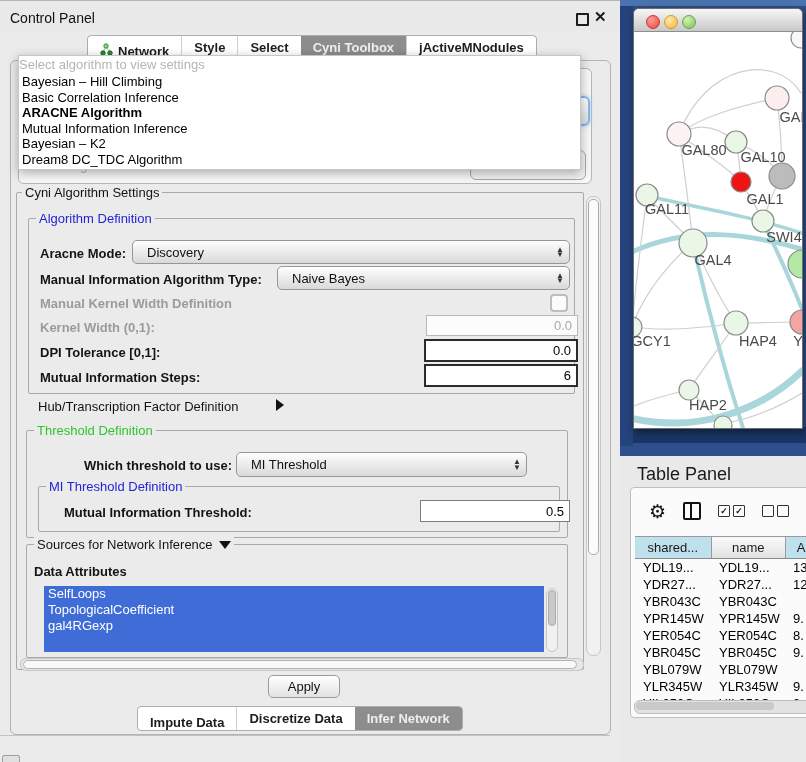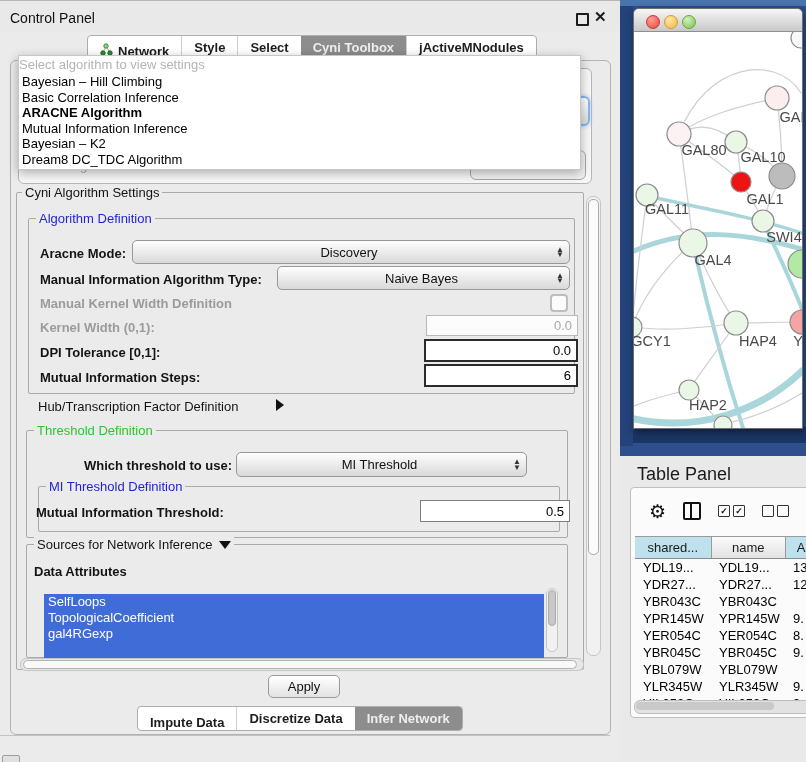--- a/index.html
+++ b/index.html
@@ -33,31 +33,31 @@
   .dd-bold{font-weight:bold;}
   
   .gbox{border:1px solid #a9a9a9;border-radius:2px;}
   .glabel{background:#ebebeb;padding:0 3px;font-size:13px;white-space:nowrap;z-index:5;}
   .blue{color:#2323d6;} .green{color:#2fc42f;}
   .lbl{font-size:13px;font-weight:bold;color:#141414;white-space:nowrap;}
   .lbl-plain{font-size:13px;color:#141414;white-space:nowrap;}
   .lbl-gray{font-size:13px;font-weight:bold;color:#9b9b9b;white-space:nowrap;}
   .combo{border:1px solid #979797;border-radius:5px;background:linear-gradient(#fefefe,#d9d9d9);
          display:flex;align-items:center;font-size:13px;color:#111;}
-  .combo-text{flex:1;padding-left:14px;white-space:nowrap;overflow:hidden;text-align:center;}
+  .combo-text{flex:1;padding-left:14px;white-space:nowrap;overflow:hidden;}
   .combo-arrows{width:18px;display:flex;flex-direction:column;align-items:center;line-height:5.5px;font-size:8px;color:#333;}
   .field{background:#fff;font-size:13px;color:#000;display:flex;align-items:center;justify-content:flex-end;padding:0 5px;}
   .f-strong{border:2px solid #2b2b2b;}
   .f-thin{border:1px solid #7e7e7e;}
   .f-dis{border:1px solid #b9b9b9;color:#a9a9a9;background:#fcfcfc;}
   .checkbox{width:14px;height:14px;border:2px solid #bdbdbd;border-radius:4px;background:#fbfbfb;}
   .tri-right{width:0;height:0;border-left:8px solid #111;border-top:6px solid transparent;border-bottom:6px solid transparent;display:inline-block;}
   .tri-down{width:0;height:0;border-top:8px solid #111;border-left:6px solid transparent;border-right:6px solid transparent;display:inline-block;margin-left:6px;}
   .attr-item{height:16px;background:#3f6cd6;color:#fff;font-size:13px;line-height:16px;padding-left:4px;}
-  .attr-list{background:#3f6cd6;overflow:hidden;margin-top:8px;}
+  .attr-list{background:#3f6cd6;overflow:hidden;}
   .vscroll{background:#f1f1f1;border:1px solid #c6c6c6;border-radius:7px;}
   .vthumb{background:#fbfbfb;border:1px solid #ababab;border-radius:5px;}
   .hscroll{background:#e7e7e7;border:1px solid #c6c6c6;border-radius:6px;}
   .hthumb{background:#f9f9f9;border:1px solid #b2b2b2;border-radius:5px;}
   .btn{border:1px solid #9a9a9a;border-radius:5px;background:linear-gradient(#ffffff,#e2e2e2);
        font-size:13px;color:#111;display:flex;align-items:center;justify-content:center;}
   .divider{left:0;top:735px;width:610px;height:1px;background:#c2c2c2;}
   .mini-btn{left:2px;top:755px;width:16px;height:10px;border:1px solid #9e9e9e;background:#e0e0e0;border-radius:2px;}
   
   .desktop{left:620px;top:0;width:186px;height:456px;background:#2e4f8c;}
@@ -207,21 +207,21 @@
 <div class="abs combo" style="left:236px;top:452px;width:289px;height:23px;">
   <span class="combo-text">MI Threshold</span>
   <span class="combo-arrows">
       <span>▲</span>
       <span>▼</span>
     </span>
 </div>
 
 <div class="abs gbox" style="left:38px;top:486px;width:520px;height:44px;"></div>
 <div class="abs glabel blue" style="left:46px;top:479px;">MI Threshold Definition</div>
-<div class="abs lbl" style="left:36px;top:505px;">Mutual Information Threshold:</div>
+<div class="abs lbl" style="left:64px;top:505px;">Mutual Information Threshold:</div>
 <div class="abs field f-thin" style="left:420px;top:500px;width:138px;height:20px;">
     <span>0.5</span>
   </div>
 
 <div class="abs gbox" style="left:26px;top:544px;width:540px;height:112px;"></div>
 <div class="abs glabel" style="left:34px;top:537px;color:#141414;">
   <span>Sources for Network Inference</span><span class="tri-down"></span>
 </div>
 <div class="abs lbl" style="left:34px;top:564px;">Data Attributes</div>
 <div class="abs attr-list" style="left:44px;top:586px;width:500px;height:66px;">

